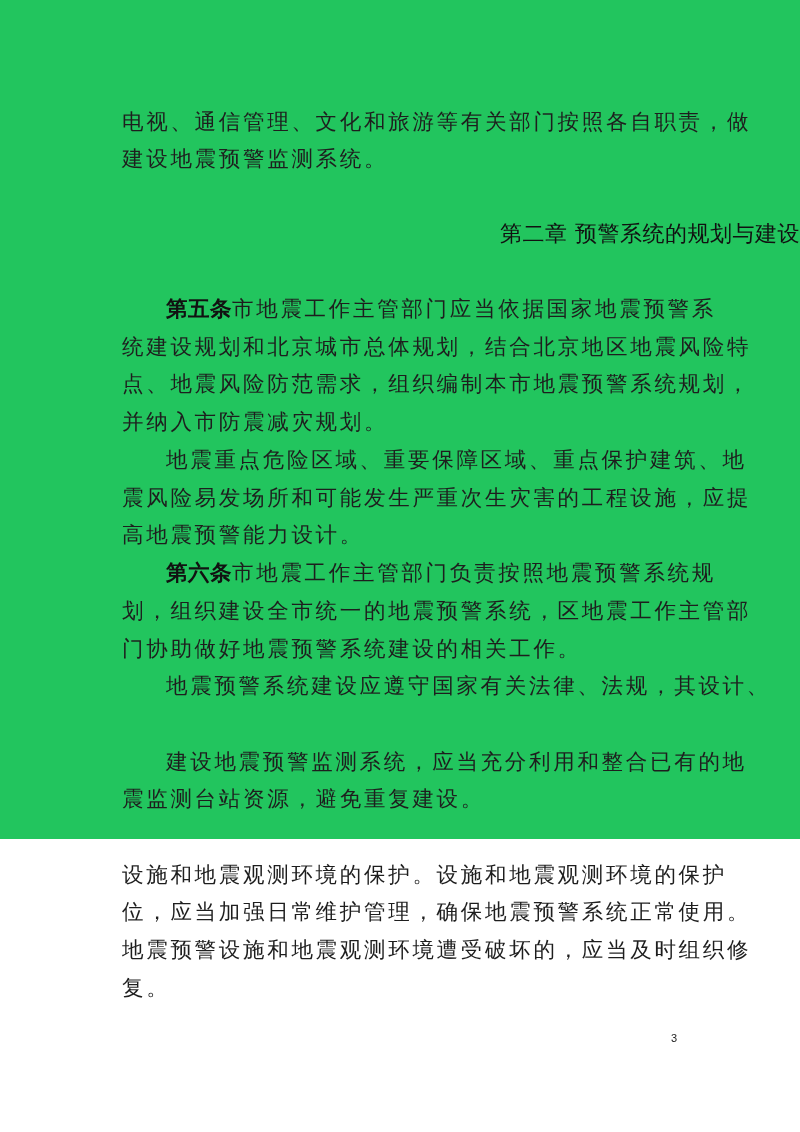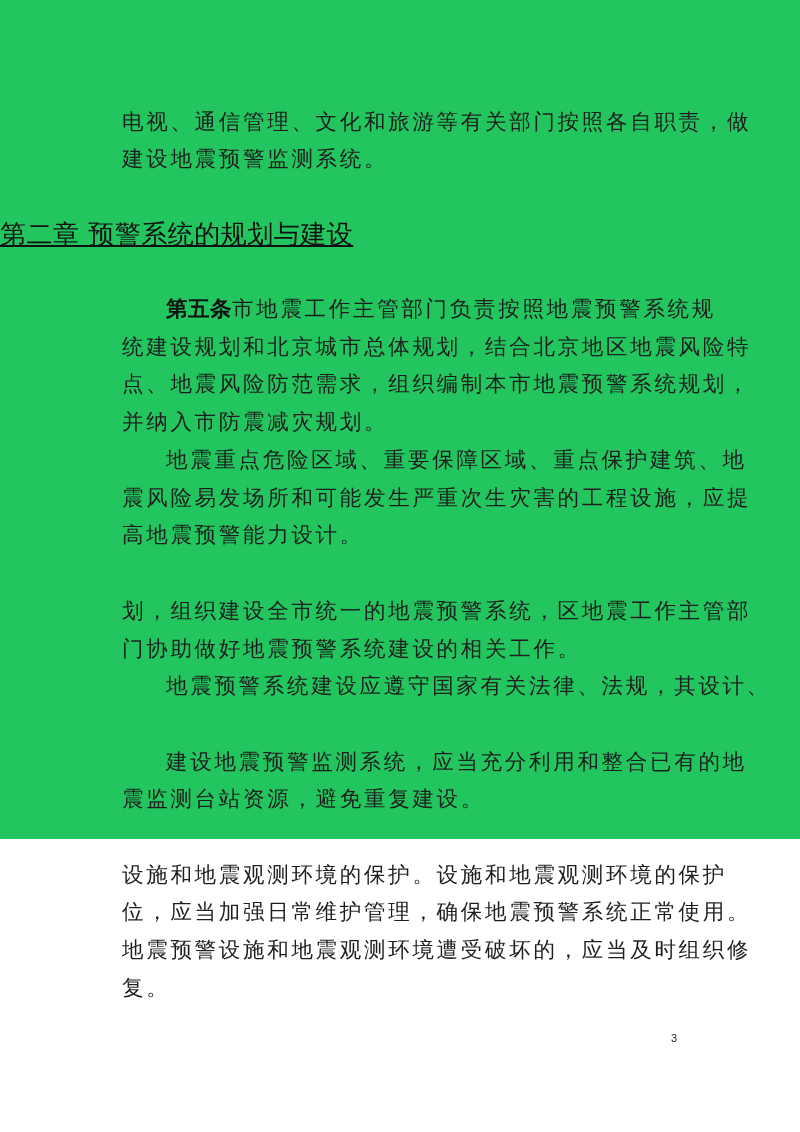--- a/index.html
+++ b/index.html
@@ -35,27 +35,26 @@
       color: #1e1e1e;
     }
     .line.indent {
       left: 166px;
     }
     .heading {
       position: absolute;
       left: 0;
       width: 800px;
       top: 222px;
-      text-align: left;
+      text-align: right;
       font-family: "DejaVu Sans", "Liberation Sans", sans-serif;
-      font-size: 26px;
+      font-size: 22px;
       line-height: 24px;
       color: #111;
       letter-spacing: 0.5px;
-      text-decoration: underline;
     }
     .article-no {
       font-family: "DejaVu Sans", "Liberation Sans", sans-serif;
       font-weight: bold;
       letter-spacing: 0.5px;
       color: #111;
       margin-right: 0;
     }
     .page-number {
       position: absolute;
@@ -69,29 +68,30 @@
 </head>
 <body>
 
 <div class="page">
 
   <div class="line" style="top:110px">电视、通信管理、文化和旅游等有关部门按照各自职责，做</div>
   <div class="line" style="top:147px">建设地震预警监测系统。</div>
 
   <div class="heading">第二章  预警系统的规划与建设</div>
 
-  <div class="line indent" style="top:297px"><span class="article-no">第五条</span><span>市地震工作主管部门负责按照地震预警系统规</span></div>
+  <div class="line indent" style="top:297px"><span class="article-no">第五条</span><span>市地震工作主管部门应当依据国家地震预警系</span></div>
   <div class="line" style="top:335px">统建设规划和北京城市总体规划，结合北京地区地震风险特</div>
   <div class="line" style="top:372px">点、地震风险防范需求，组织编制本市地震预警系统规划，</div>
   <div class="line" style="top:410px">并纳入市防震减灾规划。</div>
 
   <div class="line indent" style="top:448px">地震重点危险区域、重要保障区域、重点保护建筑、地</div>
   <div class="line" style="top:486px">震风险易发场所和可能发生严重次生灾害的工程设施，应提</div>
   <div class="line" style="top:523px">高地震预警能力设计。</div>
 
+  <div class="line indent" style="top:561px"><span class="article-no">第六条</span><span>市地震工作主管部门负责按照地震预警系统规</span></div>
   <div class="line" style="top:599px">划，组织建设全市统一的地震预警系统，区地震工作主管部</div>
   <div class="line" style="top:637px">门协助做好地震预警系统建设的相关工作。</div>
 
   <div class="line indent" style="top:674px">地震预警系统建设应遵守国家有关法律、法规，其设计、</div>
 
   <div class="line indent" style="top:750px">建设地震预警监测系统，应当充分利用和整合已有的地</div>
   <div class="line" style="top:787px">震监测台站资源，避免重复建设。</div>
 
   <div class="line" style="top:863px">设施和地震观测环境的保护。设施和地震观测环境的保护</div>
   <div class="line" style="top:900px">位，应当加强日常维护管理，确保地震预警系统正常使用。</div>

